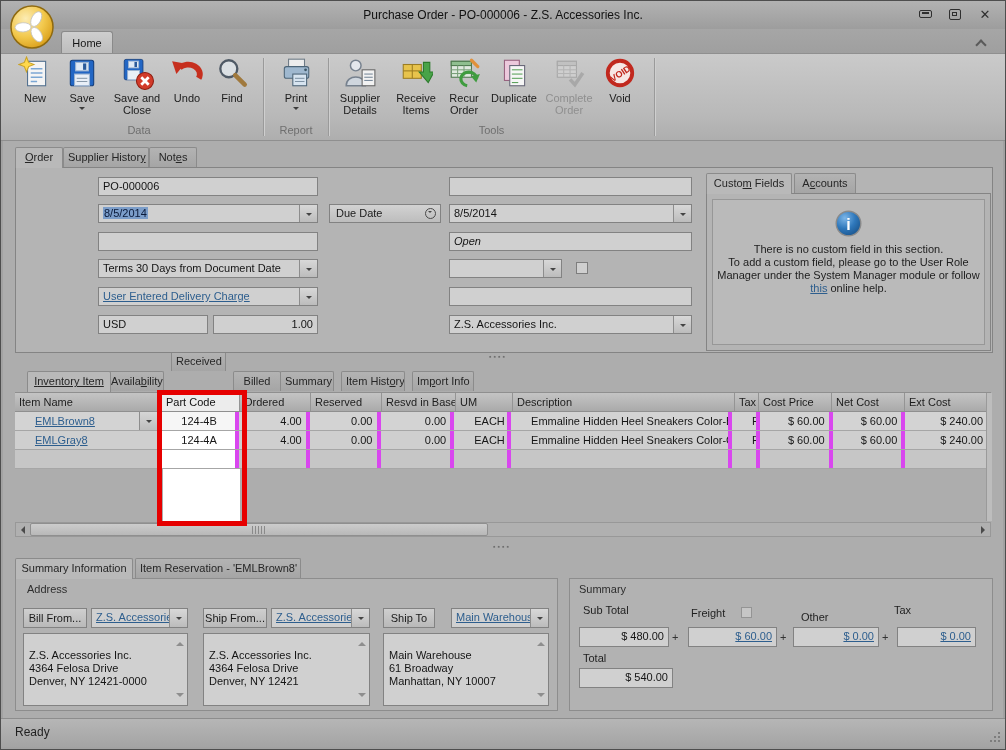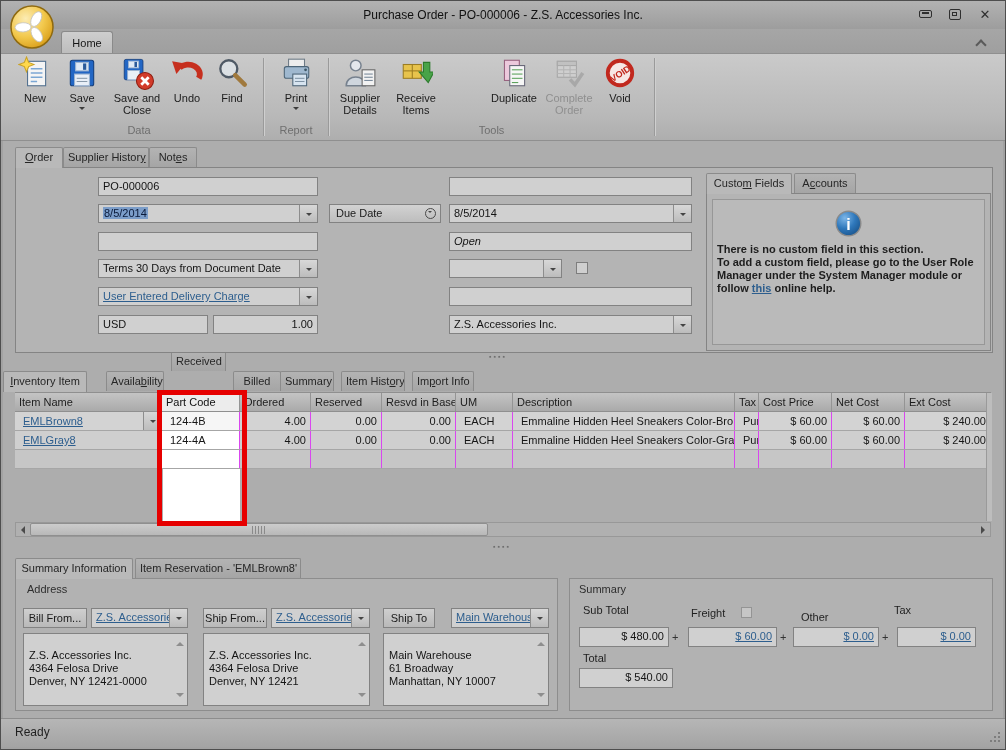--- a/index.html
+++ b/index.html
@@ -53,31 +53,31 @@
   .vlink{color:#2d5e8e;text-decoration:underline;cursor:pointer;}
   .checkbox{position:absolute;width:12px;height:12px;background:#cfcfcf;border:1px solid #7d7d7d;box-sizing:border-box;cursor:pointer;}
   .tab{position:absolute;box-sizing:border-box;height:20px;line-height:18px;text-align:center;font-size:11px;
        background:linear-gradient(#b3b3b3,#a5a5a5);border:1px solid #8b8b8b;border-bottom:none;
        border-radius:2px 2px 0 0;color:#262626;cursor:pointer;overflow:hidden;white-space:nowrap;padding:0 4px;}
   .tab.active{background:#b9b9b9;z-index:3;height:21px;}
   .panel{position:absolute;background:#b4b4b4;border:1px solid #848484;box-sizing:border-box;z-index:1;}
   .splitter{position:absolute;font-size:7px;letter-spacing:2px;color:#6f6f6f;line-height:6px;}
   
   .cf-inner{position:absolute;background:#bababa;border:1px solid #979797;box-sizing:border-box;}
-  .cf-msg{position:absolute;font-size:11px;line-height:13px;color:#1d1d1d;text-align:left;font-weight:bold;}
+  .cf-msg{position:absolute;font-size:11px;line-height:13px;color:#1d1d1d;text-align:center;}
   .info-icon{position:absolute;width:27px;height:27px;cursor:default;}
   
   .tbl{position:absolute;left:14px;top:391px;width:976px;z-index:1;}
   .thead{display:flex;height:20px;background:linear-gradient(#c4c4c4,#aaaaaa);border-top:1px solid #8f8f8f;border-bottom:1px solid #8f8f8f;box-sizing:border-box;}
   .th{box-sizing:border-box;border-right:1px solid #949494;padding:0 4px;font-size:11px;line-height:18px;color:#1d1d1d;
       overflow:hidden;white-space:nowrap;}
   .trow{display:flex;height:19px;border-bottom:1px solid #a6a6a6;box-sizing:border-box;background:#cfcfcf;}
   .trow.alt{background:#d3d3d3;}
   .trow.empty{background:#c6c6c6;}
-  .td{box-sizing:border-box;border-right:1px solid #d946ef;padding:1px 4px 0 8px;font-size:11px;line-height:16px;color:#161616;
+  .td{box-sizing:border-box;border-right:4px solid #d946ef;padding:1px 4px 0 20px;font-size:11px;line-height:16px;color:#161616;
       overflow:hidden;white-space:nowrap;position:relative;}
   .td.num{text-align:right;}
   .tlink{color:#2d5e8e;text-decoration:underline;cursor:pointer;}
   .c0{width:147px}.c1{width:78px}.c2{width:71px}.c3{width:71px}.c4{width:74px}.c5{width:57px}
   .c6{width:222px}.c7{width:24px}.c8{width:73px}.c9{width:73px}.c10{width:86px}
   .th.hl{background:#ececec;color:#111;}
   .td.hl{background:#f6f6f6;}
   .td.hl.b{background:#ffffff;}
   .cell-dd{position:absolute;right:0;top:0;bottom:0;width:17px;background:linear-gradient(#d6d6d6,#bdbdbd);
            border-left:1px solid #8d8d8d;display:flex;align-items:center;justify-content:center;cursor:pointer;}
@@ -260,20 +260,36 @@
     <div class="rbtn" style="left:390px;width:50px;">
       <svg class="ricon" viewBox="0 0 32 32">
         <rect x="4" y="8" width="17" height="13" fill="#e7c34c" stroke="#9c7d22"></rect>
         <line x1="4" y1="14" x2="21" y2="14" stroke="#9c7d22"></line>
         <line x1="12.5" y1="8" x2="12.5" y2="21" stroke="#9c7d22"></line>
         <path d="M23 6 h6 v9 h4 L27.5 25 19 15 h4 Z" fill="#48a348" stroke="#2b7a2b"></path>
       </svg>
       <span class="rlabel">Receive Items</span>
     </div>
 
+    <div class="rbtn" style="left:441px;width:44px;">
+      <svg class="ricon" viewBox="0 0 32 32">
+        <rect x="4" y="5" width="19" height="15" fill="#dfe9df" stroke="#4f7a4f"></rect>
+        <rect x="4" y="5" width="19" height="4" fill="#8fbf8f" stroke="#4f7a4f"></rect>
+        <g stroke="#7aa07a">
+            <line x1="10" y1="9" x2="10" y2="20"></line>
+            <line x1="16" y1="9" x2="16" y2="20"></line>
+            <line x1="4" y1="13" x2="23" y2="13"></line>
+            <line x1="4" y1="16.5" x2="23" y2="16.5"></line>
+          </g>
+        <line x1="23" y1="4" x2="29" y2="10" stroke="#e0903a" stroke-width="3" stroke-linecap="round"></line>
+        <path d="M19 28 a7.5 6.5 0 1 1 9 -7" fill="none" stroke="#3f9c3f" stroke-width="3"></path>
+        <polygon points="31,17 27.5,25 22.5,19" fill="#3f9c3f"></polygon>
+      </svg>
+      <span class="rlabel">Recur Order</span>
+    </div>
 
     <div class="rbtn" style="left:487px;width:52px;">
       <svg class="ricon" viewBox="0 0 32 32">
         <rect x="7" y="4" width="14" height="19" fill="#ecc9dc" stroke="#97607e"></rect>
         <rect x="12" y="9" width="14" height="19" fill="#f6f6f6" stroke="#666677"></rect>
         <g stroke="#59a059">
             <line x1="14" y1="13" x2="24" y2="13"></line>
             <line x1="14" y1="17" x2="24" y2="17"></line>
             <line x1="14" y1="21" x2="24" y2="21"></line>
             <line x1="14" y1="25" x2="20" y2="25"></line>
@@ -407,21 +423,21 @@
       <text x="13.5" y="20" text-anchor="middle" font-size="16" font-weight="bold" fill="#ffffff" font-family="Liberation Serif,serif">i</text>
     </svg>
   </div>
   <div class="cf-msg" style="left:716px;top:242px;width:263px;z-index:3;">
     <span>There is no custom field in this section.</span><br>
     <span>To add a custom field, please go to the User Role Manager under the System Manager module or follow </span><span class="vlink">this</span><span> online help.</span>
   </div>
 
   <div class="splitter" style="left:488px;top:353px;">▪▪▪▪</div>
 
-  <div class="tab active" style="left:2px;top:370px;width:84px;"><u>I</u>nventory Item</div>
+  <div class="tab active" style="left:26px;top:370px;width:84px;text-decoration:underline;"><u>I</u>nventory Item</div>
   <div class="tab" style="left:105px;top:370px;width:58px;text-align:center;">Availa<u>b</u>ility</div>
   <div class="tab" style="left:170px;top:350px;width:55px;">Received</div>
   <div class="tab" style="left:232px;top:370px;width:48px;">Billed</div>
   <div class="tab" style="left:279px;top:370px;width:54px;">Summary</div>
   <div class="tab" style="left:340px;top:370px;width:64px;">Item Hist<u>o</u>ry</div>
   <div class="tab" style="left:411px;top:370px;width:62px;">Im<u>p</u>ort Info</div>
 
   <div class="tbl">
     <div class="thead">
       <div class="th c0">Item Name</div>

